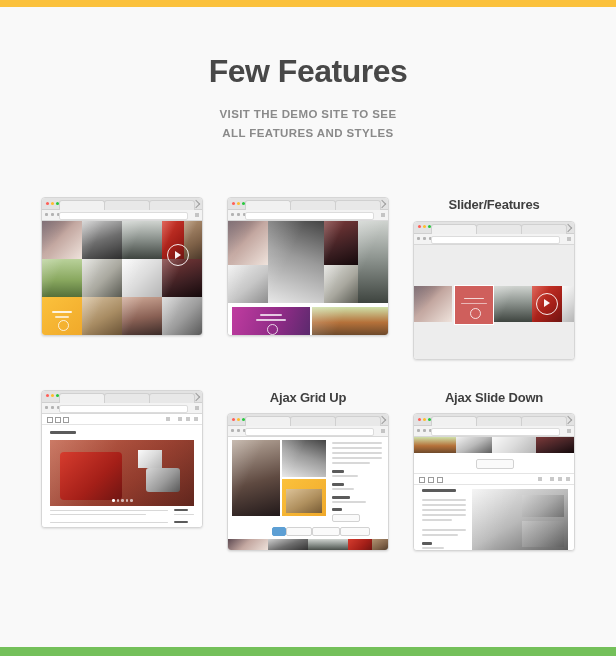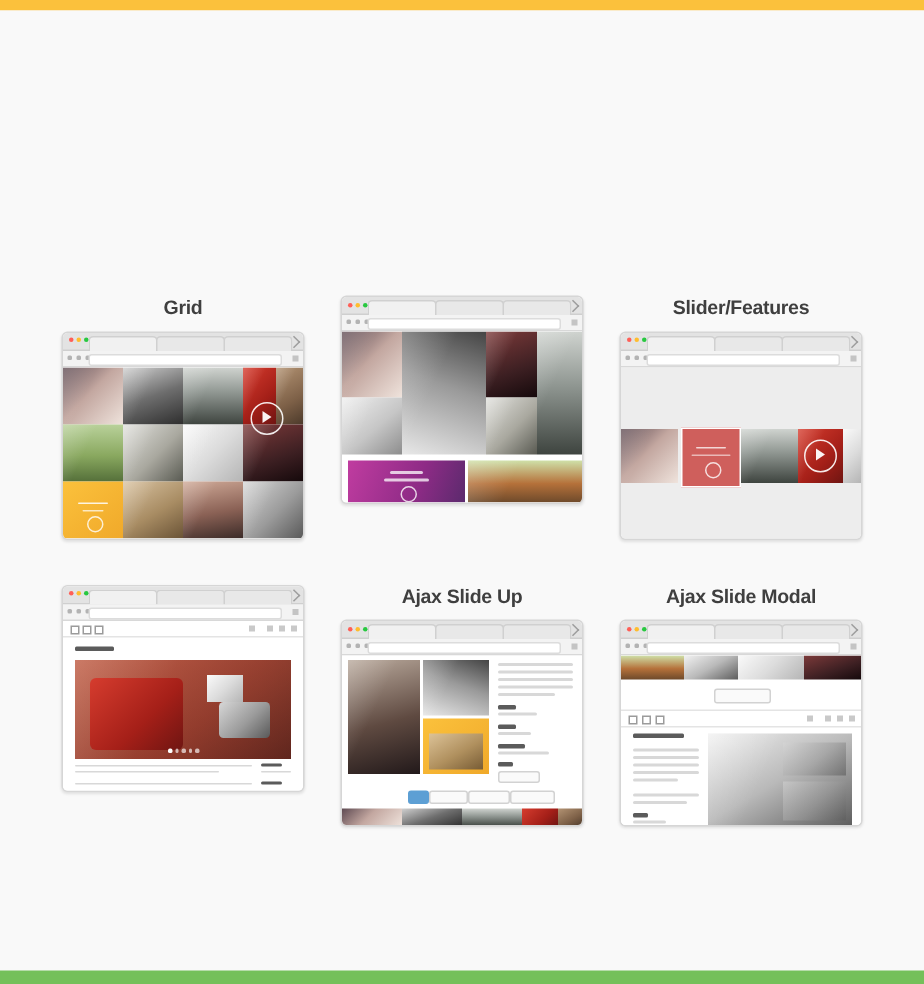--- a/index.html
+++ b/index.html
@@ -249,27 +249,33 @@
     border: 1px solid rgba(255,255,255,0.8);
   }
 </style>
 </head>
 <body>
 
 <div class="top-accent-bar"></div>
 
 <div class="page-inner">
 
+  <div class="hero">
+    <h1 class="hero-title">Few Features</h1>
+    <div class="hero-sub">
+      <div>VISIT THE DEMO SITE TO SEE</div>
+      <div>ALL FEATURES AND STYLES</div>
+    </div>
+  </div>
 
   <div class="features-grid">
 
     <div class="feature-row row-1">
 
       <div class="feature-card">
-        <div class="feature-title">Grid</div>
         <div class="browser tall">
           <div class="br-tabbar">
             <div class="br-dots">
               <span class="br-dot r"></span>
               <span class="br-dot y"></span>
               <span class="br-dot g"></span>
             </div>
             <div class="br-tab t1"></div>
             <div class="br-tab t2"></div>
             <div class="br-tab t3"></div>
@@ -486,21 +492,21 @@
             <div class="mini-line" style="left:8px;top:100px;width:96px;"></div>
             <div class="mini-head" style="left:132px;top:95px;width:14px;height:2.5px;"></div>
             <div class="mini-line" style="left:132px;top:100px;width:20px;"></div>
             <div class="mini-line" style="left:8px;top:108px;width:118px;"></div>
             <div class="mini-head" style="left:132px;top:107px;width:14px;height:2.5px;"></div>
           </div>
         </div>
       </div>
 
       <div class="feature-card">
-        <div class="feature-title">Ajax Slide Up</div>
+        <div class="feature-title">Ajax Grid Up</div>
         <div class="browser short">
           <div class="br-tabbar">
             <div class="br-dots">
               <span class="br-dot r"></span>
               <span class="br-dot y"></span>
               <span class="br-dot g"></span>
             </div>
             <div class="br-tab t1"></div>
             <div class="br-tab t2"></div>
             <div class="br-tab t3"></div>
@@ -545,21 +551,21 @@
             <div class="tile ph-desk" style="left:0;top:102px;width:40px;height:12px;"></div>
             <div class="tile ph-bw1" style="left:40px;top:102px;width:40px;height:12px;"></div>
             <div class="tile ph-rail" style="left:80px;top:102px;width:40px;height:12px;"></div>
             <div class="tile ph-red" style="left:120px;top:102px;width:24px;height:12px;"></div>
             <div class="tile ph-wood" style="left:144px;top:102px;width:16px;height:12px;"></div>
           </div>
         </div>
       </div>
 
       <div class="feature-card">
-        <div class="feature-title">Ajax Slide Modal</div>
+        <div class="feature-title">Ajax Slide Down</div>
         <div class="browser short">
           <div class="br-tabbar">
             <div class="br-dots">
               <span class="br-dot r"></span>
               <span class="br-dot y"></span>
               <span class="br-dot g"></span>
             </div>
             <div class="br-tab t1"></div>
             <div class="br-tab t2"></div>
             <div class="br-tab t3"></div>

